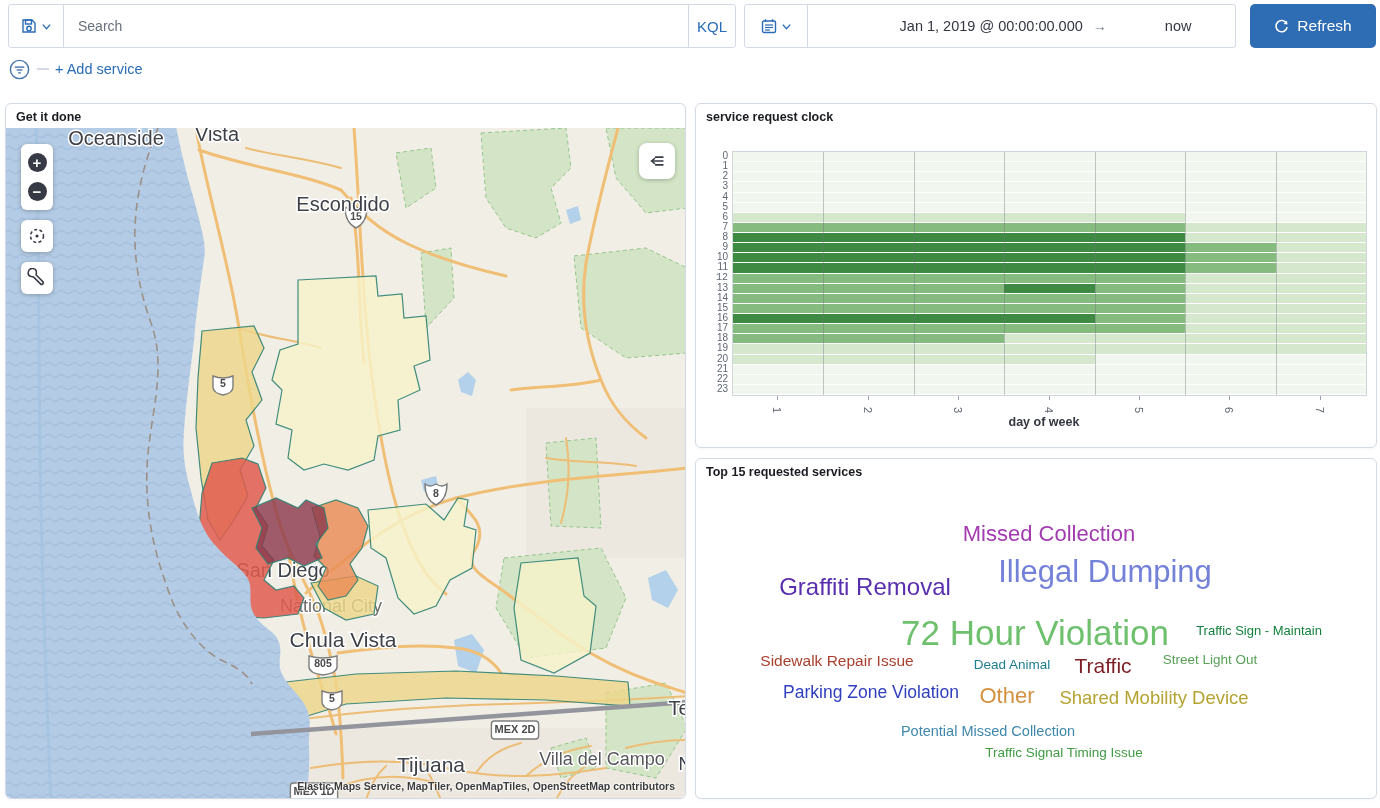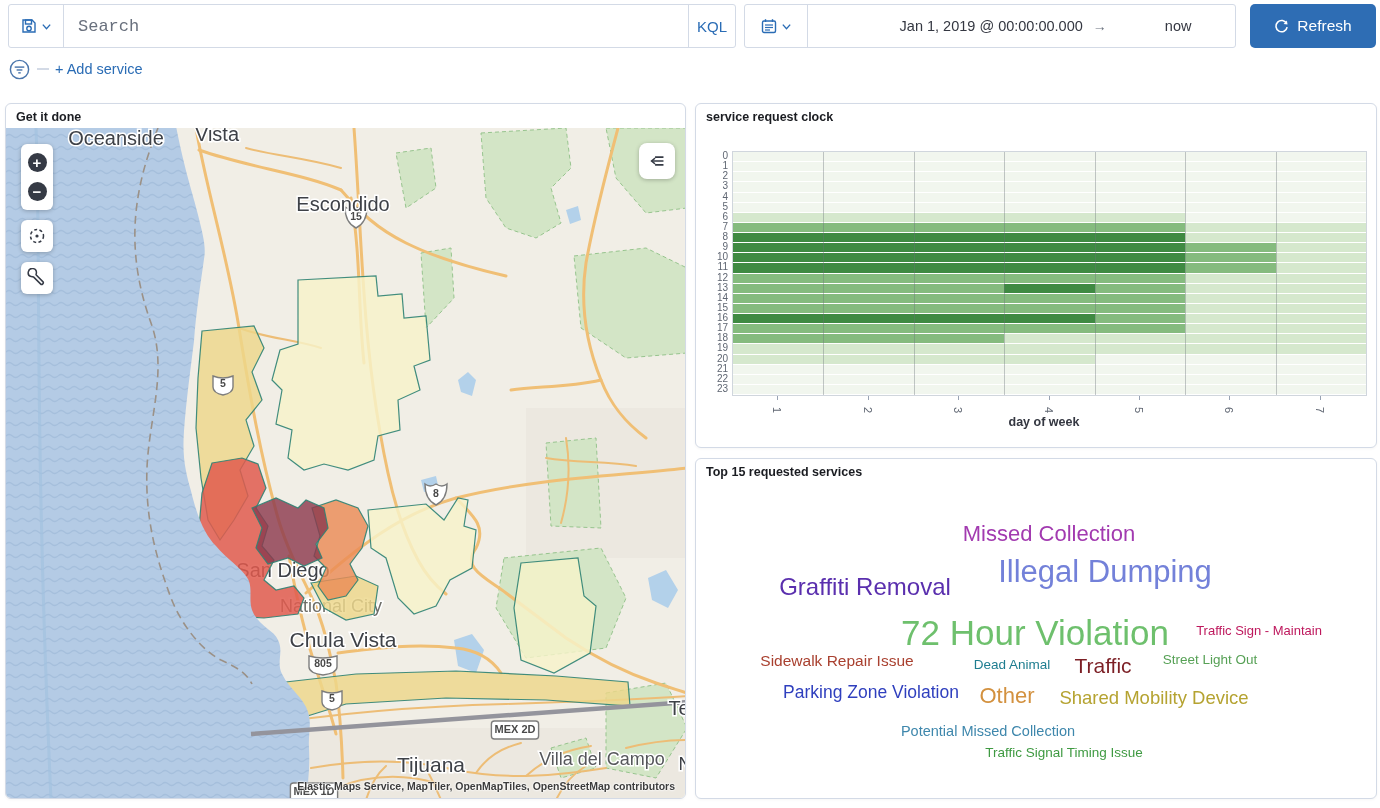--- a/index.html
+++ b/index.html
@@ -2,21 +2,21 @@
 <html><head>
 <meta charset="utf-8">
 <style>
   html,body{margin:0;padding:0;background:#fff;font-family:"Liberation Sans",sans-serif;}
   .dashboard{position:relative;width:1380px;height:808px;background:#fff;overflow:hidden;}
 
   
   .qbar{position:absolute;left:8px;top:4px;width:728px;height:44px;background:#fff;
         border:1px solid #d3dae6;border-radius:3px;display:flex;align-items:stretch;box-sizing:border-box;}
   .qbar .seg-save{width:54px;display:flex;align-items:center;justify-content:center;gap:4px;border-right:1px solid #d3dae6;cursor:pointer;}
-  .qbar input{flex:1;border:none;outline:none;font-size:17px;padding:0 14px;color:#1d4ed8;font-family:Liberation Mono, monospace;background:transparent;}
+  .qbar input{flex:1;border:none;outline:none;font-size:14px;padding:0 14px;color:#1d4ed8;font-family:Liberation Sans, sans-serif;background:transparent;}
   .qbar input::placeholder{color:#69707d;}
   .qbar .seg-kql{width:46px;display:flex;align-items:center;justify-content:center;border-left:1px solid #d3dae6;
         color:#2a6cb5;font-size:15px;cursor:pointer;}
   .dpicker{position:absolute;left:744px;top:4px;width:492px;height:44px;background:#fff;border:1px solid #d3dae6;
         border-radius:3px;display:flex;align-items:stretch;box-sizing:border-box;}
   .dpicker .seg-cal{width:62px;display:flex;align-items:center;justify-content:center;gap:4px;border-right:1px solid #d3dae6;cursor:pointer;}
   .dpicker .dates{flex:1;display:flex;align-items:center;justify-content:center;gap:10px;font-size:14.5px;color:#343741;}
   .dpicker .dates .arrow{color:#69707d;font-size:14px;}
   .dpicker .dates .d{cursor:pointer;margin-left:48px;}
   .refresh-btn{position:absolute;left:1250px;top:4px;width:126px;height:44px;background:#2e6db4;border:none;border-radius:5px;
@@ -286,21 +286,21 @@
         <span class="hm-ylab" style="left: 2px; top: 67.3125px; position: absolute;">2</span>
         <span class="hm-ylab" style="left: 2px; top: 77.4375px; position: absolute;">3</span>
         <span class="hm-ylab" style="left: 2px; top: 87.5625px; position: absolute;">4</span>
         <span class="hm-ylab" style="left: 2px; top: 97.6875px; position: absolute;">5</span>
         <span class="hm-ylab" style="left: 2px; top: 107.812px; position: absolute;">6</span>
         <span class="hm-ylab" style="left: 2px; top: 117.938px; position: absolute;">7</span>
         <span class="hm-ylab" style="left: 2px; top: 128.062px; position: absolute;">8</span>
         <span class="hm-ylab" style="left: 2px; top: 138.188px; position: absolute;">9</span>
         <span class="hm-ylab" style="left: 2px; top: 148.312px; position: absolute;">10</span>
         <span class="hm-ylab" style="left: 2px; top: 158.438px; position: absolute;">11</span>
-        <span class="hm-ylab" style="left: 2px; top: 168.562px; position: absolute;">12</span>
+        <span class="hm-ylab" style="left: 2px; top: 168.562px; position: absolute; font-family: Liberation Mono, monospace;">12</span>
         <span class="hm-ylab" style="left: 2px; top: 178.688px; position: absolute;">13</span>
         <span class="hm-ylab" style="left: 2px; top: 188.812px; position: absolute;">14</span>
         <span class="hm-ylab" style="left: 2px; top: 198.938px; position: absolute;">15</span>
         <span class="hm-ylab" style="left: 2px; top: 209.062px; position: absolute;">16</span>
         <span class="hm-ylab" style="left: 2px; top: 219.188px; position: absolute;">17</span>
         <span class="hm-ylab" style="left: 2px; top: 229.312px; position: absolute;">18</span>
         <span class="hm-ylab" style="left: 2px; top: 239.438px; position: absolute;">19</span>
         <span class="hm-ylab" style="left: 2px; top: 249.562px; position: absolute;">20</span>
         <span class="hm-ylab" style="left: 2px; top: 259.688px; position: absolute;">21</span>
         <span class="hm-ylab" style="left: 2px; top: 269.812px; position: absolute;">22</span>
@@ -549,21 +549,21 @@
     <div class="hm-xtitle" id="hm-xtitle" style="left: 312.5px; top: 311px;">day of week</div>
   </div>
 
   <div class="panel p-cloud">
     <div class="panel-title">Top 15 requested services</div>
     <div id="tc-words">
         <span class="tc-word" style="left: 353px; top: 75px; font-size: 22px; color: rgb(162, 58, 176); position: absolute;">Missed Collection</span>
         <span class="tc-word" style="left: 409px; top: 112px; font-size: 31px; color: rgb(115, 129, 217); position: absolute;">Illegal Dumping</span>
         <span class="tc-word" style="left: 169px; top: 128px; font-size: 24px; color: rgb(90, 47, 174); position: absolute;">Graffiti Removal</span>
         <span class="tc-word" style="left: 339px; top: 173px; font-size: 35px; color: rgb(110, 192, 109); position: absolute;">72 Hour Violation</span>
-        <span class="tc-word" style="left: 563px; top: 171px; font-size: 13px; color: #be185d; position: absolute;">Traffic Sign - Maintain</span>
+        <span class="tc-word" style="left: 563px; top: 171px; font-size: 13px; color: #15803d; position: absolute;">Traffic Sign - Maintain</span>
         <span class="tc-word" style="left: 141px; top: 202px; font-size: 15.5px; color: rgb(169, 64, 47); position: absolute;">Sidewalk Repair Issue</span>
         <span class="tc-word" style="left: 316px; top: 206px; font-size: 13.5px; color: rgb(30, 125, 144); position: absolute;">Dead Animal</span>
         <span class="tc-word" style="left: 407px; top: 206px; font-size: 21px; color: rgb(124, 31, 37); position: absolute;">Traffic</span>
         <span class="tc-word" style="left: 514px; top: 201px; font-size: 13.5px; color: rgb(87, 161, 86); position: absolute;">Street Light Out</span>
         <span class="tc-word" style="left: 175px; top: 234px; font-size: 17.5px; color: rgb(47, 63, 190); position: absolute;">Parking Zone Violation</span>
         <span class="tc-word" style="left: 311px; top: 237px; font-size: 22px; color: rgb(211, 145, 63); position: absolute; text-align: right;">Other</span>
         <span class="tc-word" style="left: 458px; top: 239px; font-size: 18.5px; color: rgb(181, 163, 49); position: absolute;">Shared Mobility Device</span>
         <span class="tc-word" style="left: 292px; top: 272px; font-size: 14.5px; color: rgb(62, 135, 172); position: absolute;">Potential Missed Collection</span>
         <span class="tc-word" style="left: 368px; top: 294px; font-size: 13.5px; color: rgb(63, 154, 66); position: absolute;">Traffic Signal Timing Issue</span>
       </div>

